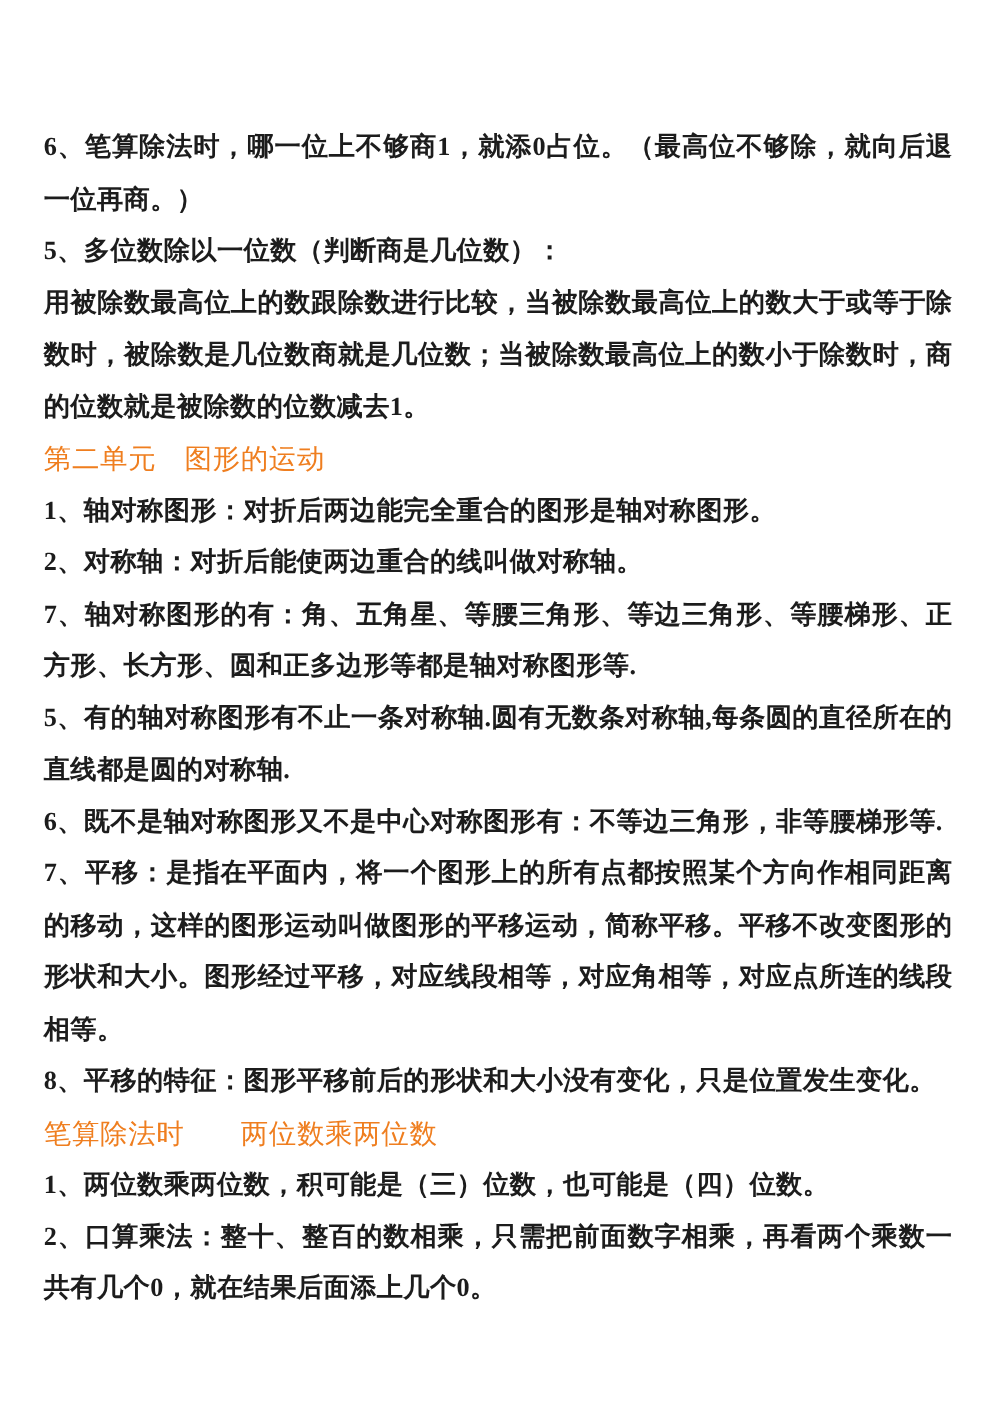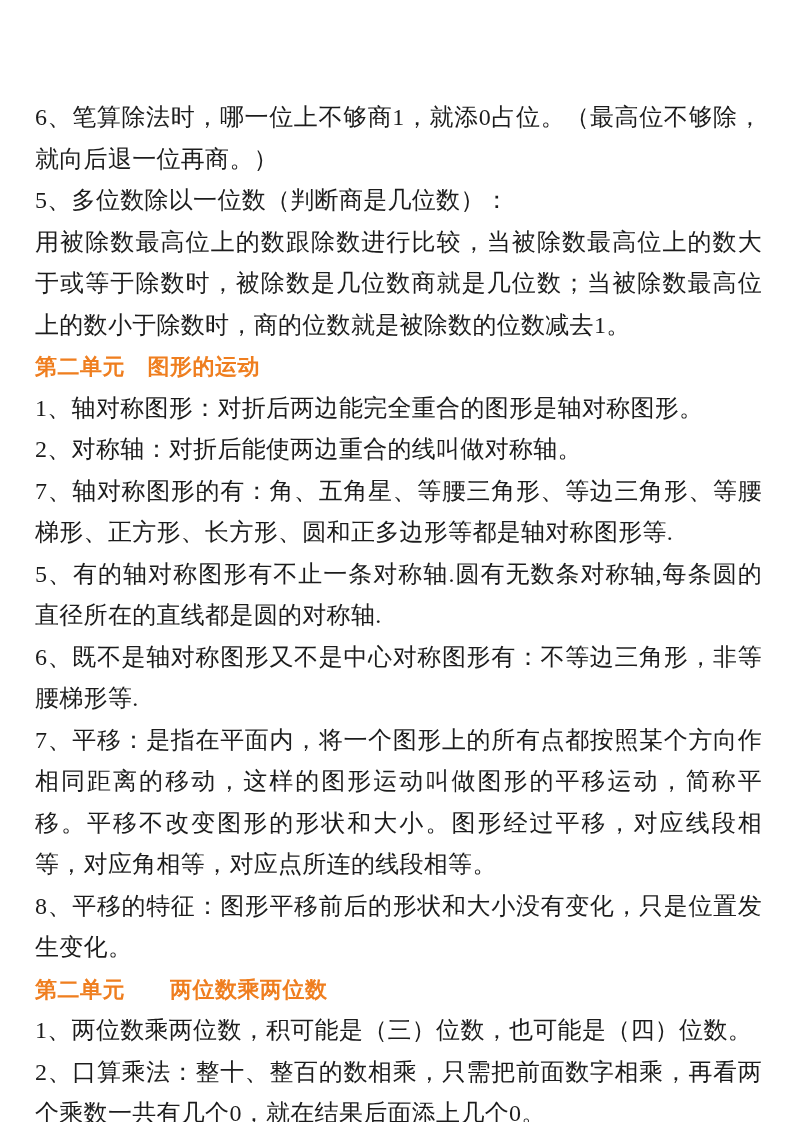--- a/index.html
+++ b/index.html
@@ -15,48 +15,48 @@
   }
   .page {
     box-sizing: border-box;
     width: 793px;
     height: 1122px;
     padding: 97px 31px 0 35px;
     background: #ffffff;
   }
   .para {
     margin: 0;
-    font-size: 24px;
+    font-size: 21px;
     line-height: 41.5px;
-    font-weight: normal;
+    font-weight: bold;
     color: #1c1c1c;
     text-align: justify;
     letter-spacing: 0.3px;
   }
   .heading {
     margin: 0;
     font-size: 22px;
     line-height: 41.5px;
-    font-weight: bold;
+    font-weight: normal;
     color: #ef7e1f;
     font-family: "Liberation Sans", "DejaVu Sans", sans-serif;
     letter-spacing: 0.5px;
   }
 </style>
 </head>
 <body>
 
 <div class="page">
   <p class="para">6、笔算除法时，哪一位上不够商1，就添0占位。（最高位不够除，就向后退一位再商。）</p>
   <p class="para">5、多位数除以一位数（判断商是几位数）：</p>
   <p class="para">用被除数最高位上的数跟除数进行比较，当被除数最高位上的数大于或等于除数时，被除数是几位数商就是几位数；当被除数最高位上的数小于除数时，商的位数就是被除数的位数减去1。</p>
   <h2 class="heading">第二单元　图形的运动</h2>
   <p class="para">1、轴对称图形：对折后两边能完全重合的图形是轴对称图形。</p>
   <p class="para">2、对称轴：对折后能使两边重合的线叫做对称轴。</p>
   <p class="para">7、轴对称图形的有：角、五角星、等腰三角形、等边三角形、等腰梯形、正方形、长方形、圆和正多边形等都是轴对称图形等.</p>
   <p class="para">5、有的轴对称图形有不止一条对称轴.圆有无数条对称轴,每条圆的直径所在的直线都是圆的对称轴.</p>
   <p class="para">6、既不是轴对称图形又不是中心对称图形有：不等边三角形，非等腰梯形等.</p>
   <p class="para">7、平移：是指在平面内，将一个图形上的所有点都按照某个方向作相同距离的移动，这样的图形运动叫做图形的平移运动，简称平移。平移不改变图形的形状和大小。图形经过平移，对应线段相等，对应角相等，对应点所连的线段相等。</p>
   <p class="para">8、平移的特征：图形平移前后的形状和大小没有变化，只是位置发生变化。</p>
-  <h2 class="heading">第二单元　　两位数乘两位数</h2>
+  <h2 class="heading">笔算除法时　　两位数乘两位数</h2>
   <p class="para">1、两位数乘两位数，积可能是（三）位数，也可能是（四）位数。</p>
   <p class="para">2、口算乘法：整十、整百的数相乘，只需把前面数字相乘，再看两个乘数一共有几个0，就在结果后面添上几个0。</p>
 </div>
 
 </body></html>

